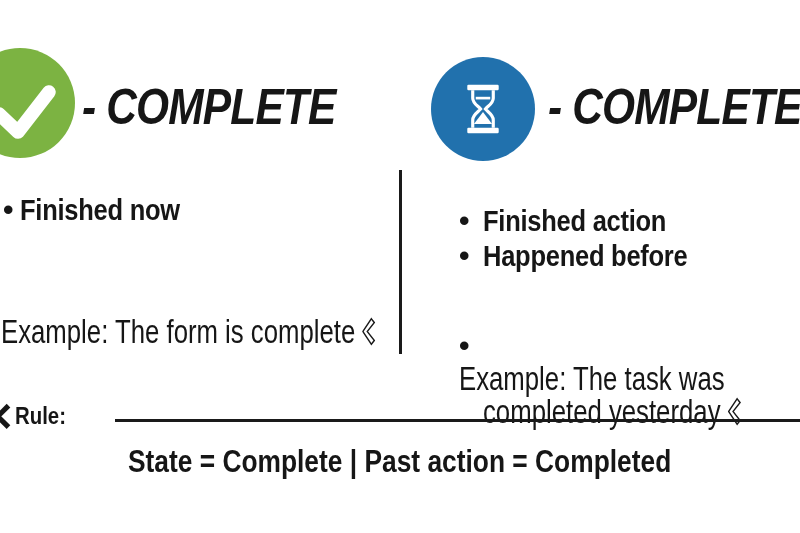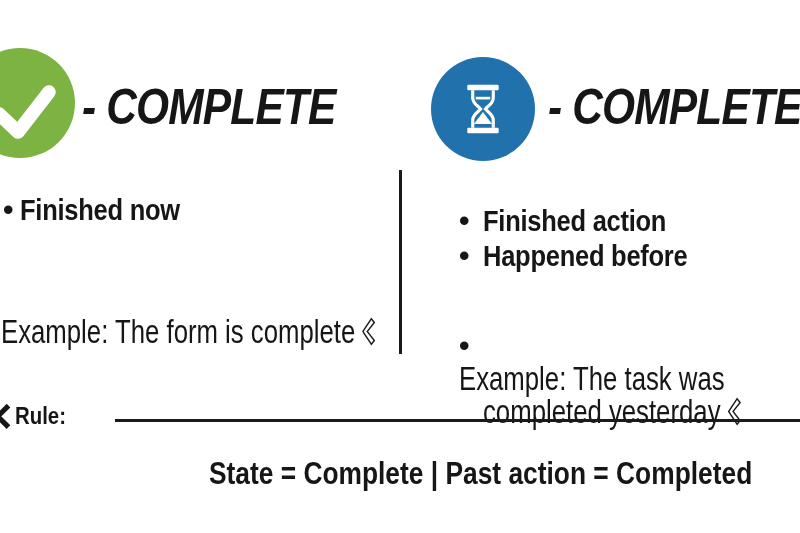--- a/index.html
+++ b/index.html
@@ -57,22 +57,22 @@
   .chevron-svg { vertical-align: -3px; margin-left: 9px; }
 
   
   .v-divider { left: 399px; top: 170px; width: 2.5px; height: 184px; background: #1a1a1a; }
 
   
   .edge-x { left: -19px; top: 397px; font-size: 40px; font-weight: bold; line-height: 40px; }
   .rule-label { left: 15px; top: 395px; font-size: 24px; font-weight: bold; line-height: 42px; }
   .h-rule { left: 115px; top: 419px; width: 685px; height: 3px; background: #1a1a1a; }
   .rule-summary {
-    left: 0; top: 457px; width: 800px;
-    text-align: right;
+    left: 0; top: 445px; width: 800px;
+    text-align: center;
     font-size: 31px; font-weight: bold; line-height: 34px;
   }
 </style>
 </head>
 <body>
 
 <div class="abs circle circle-green">
   <svg width="110" height="110" viewBox="0 0 110 110">
     <polyline points="34,66 53,84 84,44" fill="none" stroke="#ffffff" stroke-width="13.5" stroke-linecap="round" stroke-linejoin="round"></polyline>
   </svg>

